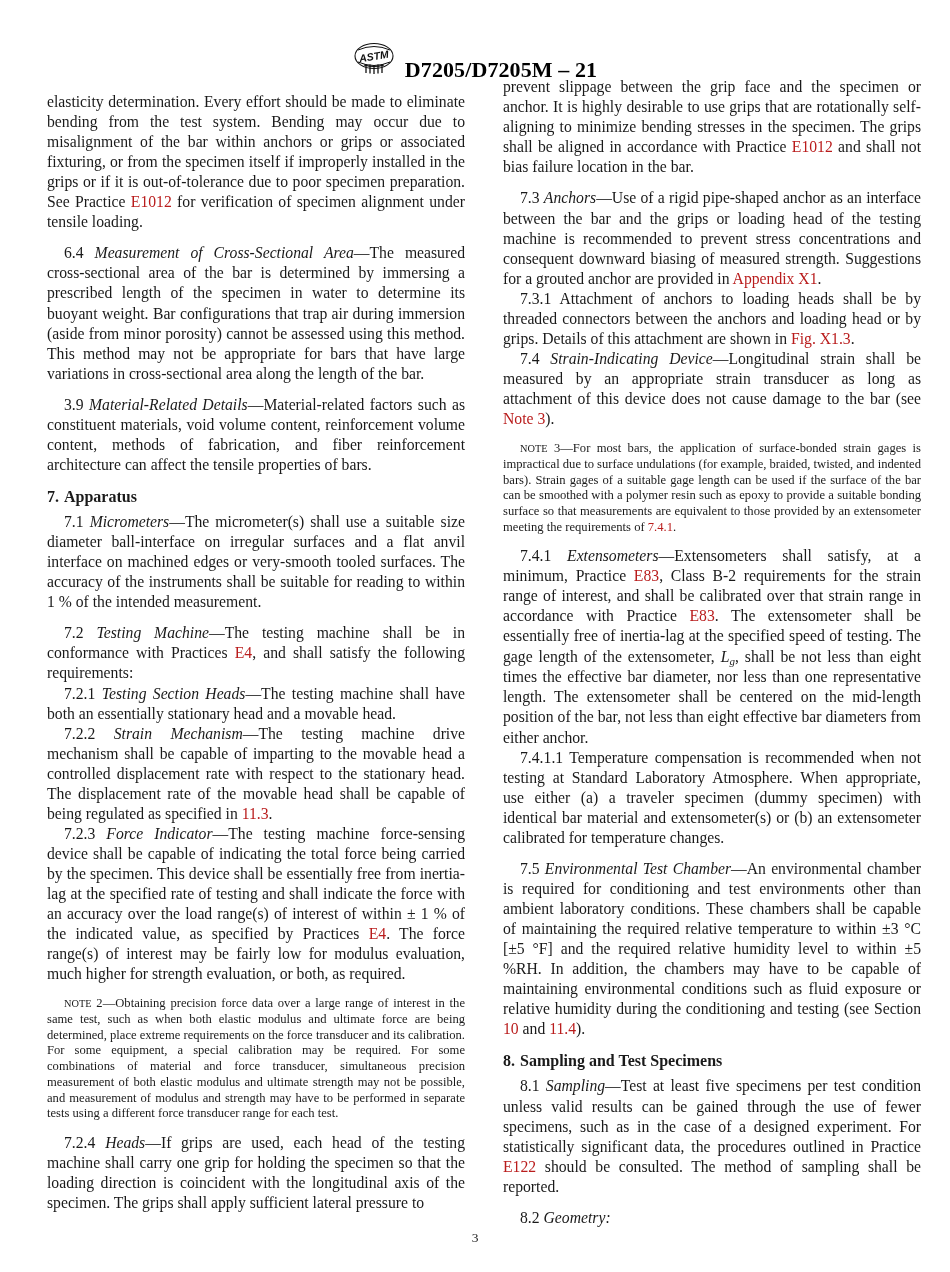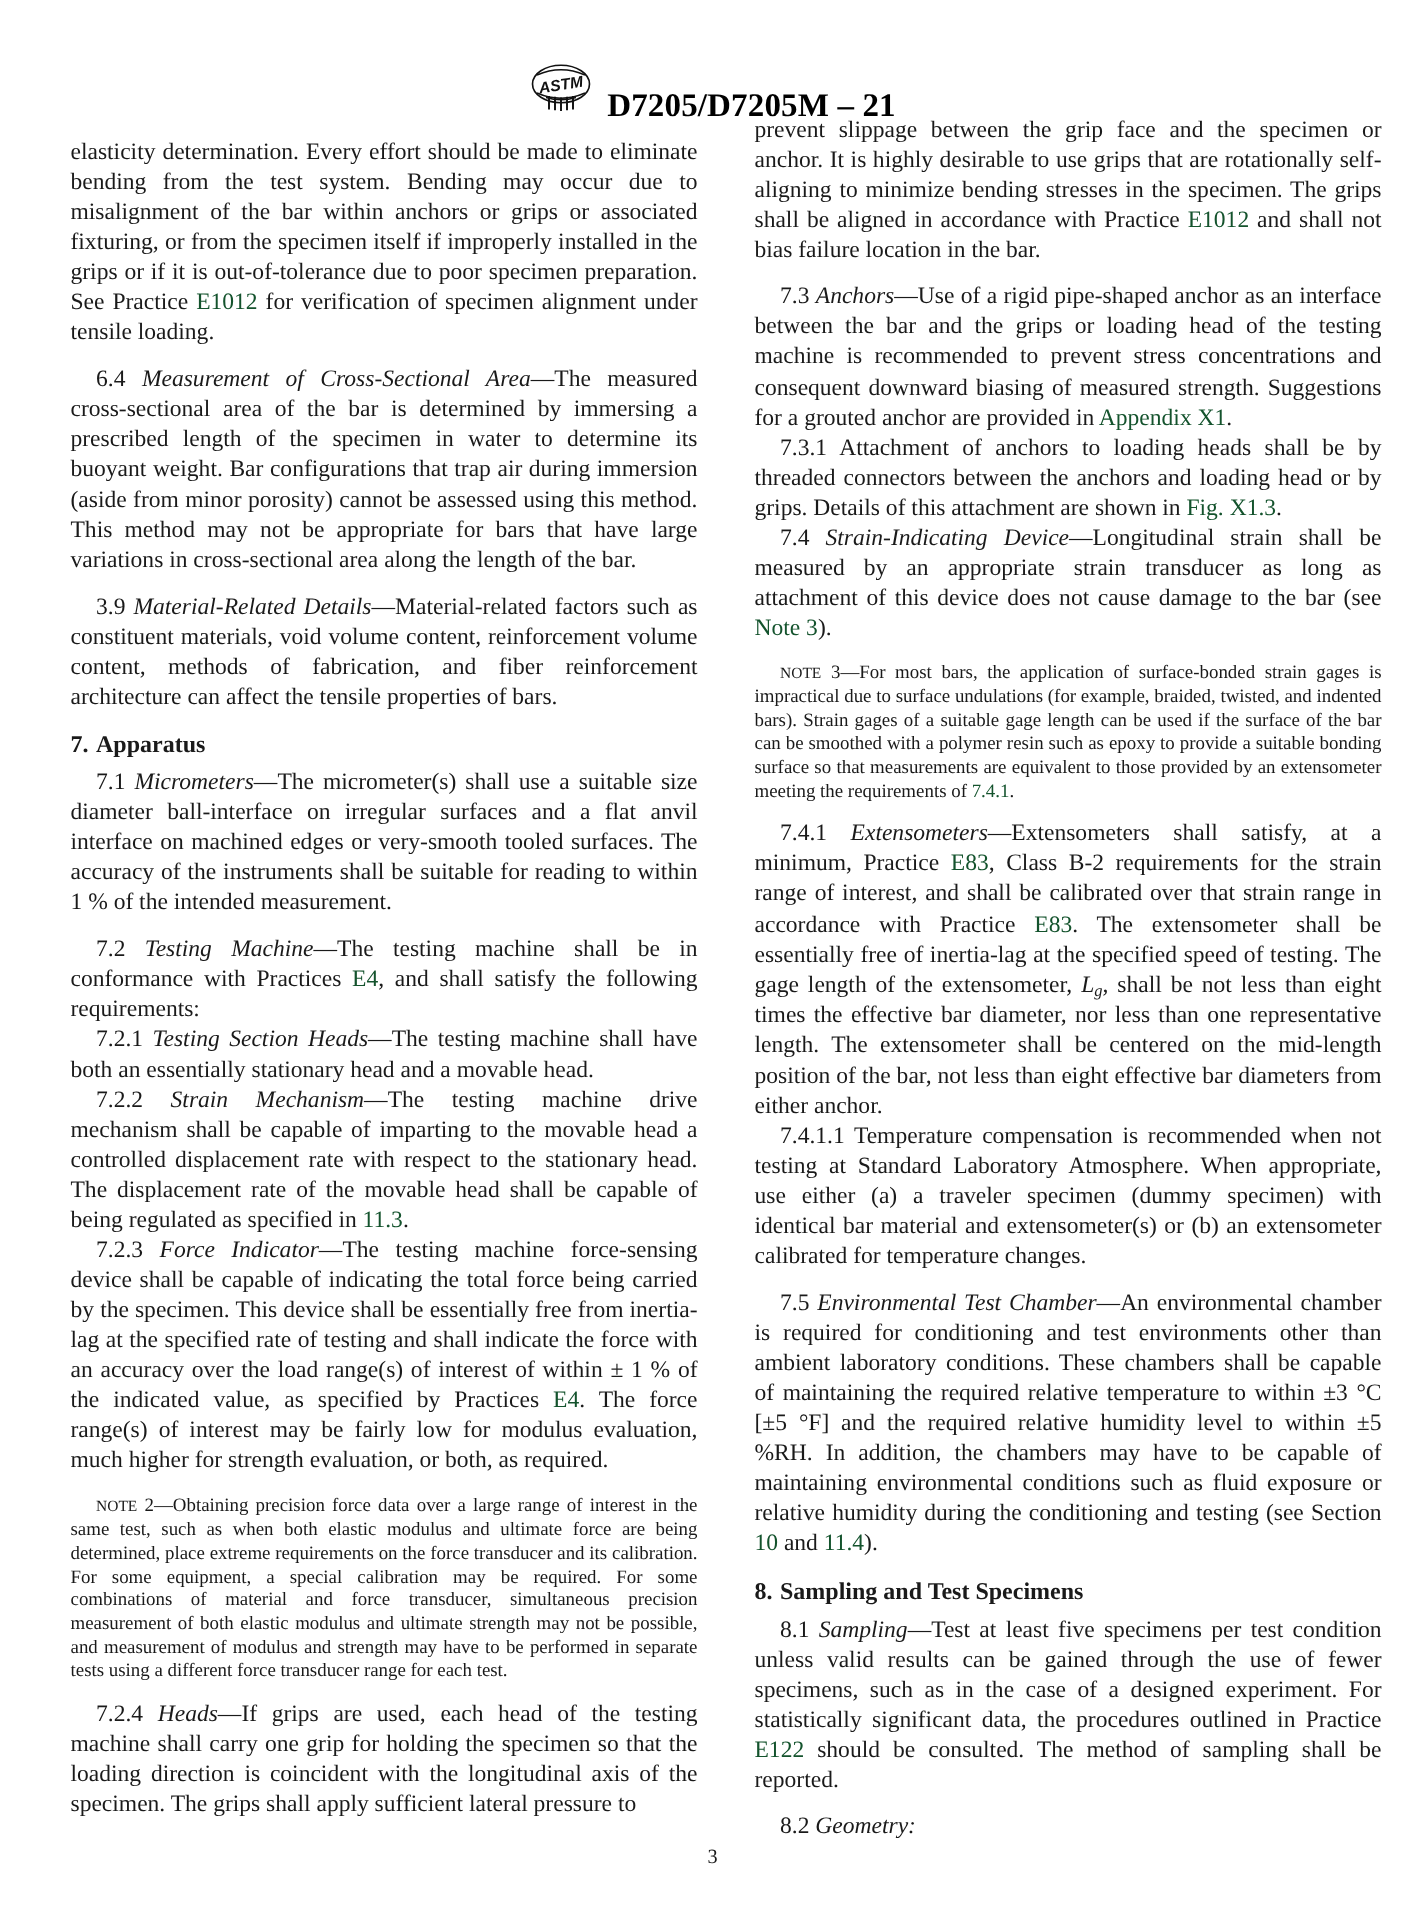--- a/index.html
+++ b/index.html
@@ -80,21 +80,21 @@
     font-size: 16px;
     font-weight: bold;
     font-family: "Liberation Serif", "DejaVu Serif", serif;
     text-align: left;
   }
   h2.section-head .num { margin-right: 5px; }
 
   .gap-before { margin-top: 11px; }
 
   .it { font-style: italic; font-family: Liberation Serif, serif; }
-  .ref { color: #14532d; }
+  .ref { color: #b91c1c; }
 
   
   p.note {
     font-size: 12.6px;
     line-height: 1.245;
     text-align: justify;
     margin-top: 12px;
     text-indent: 17px;
   }
   .sc {

